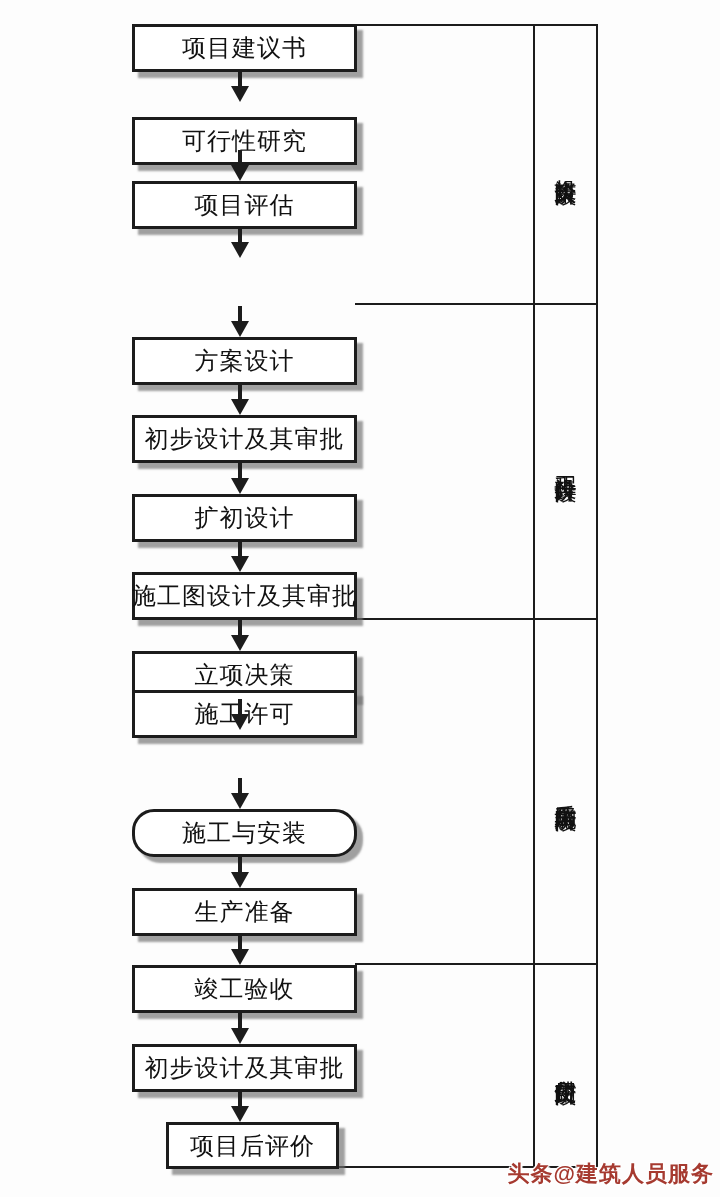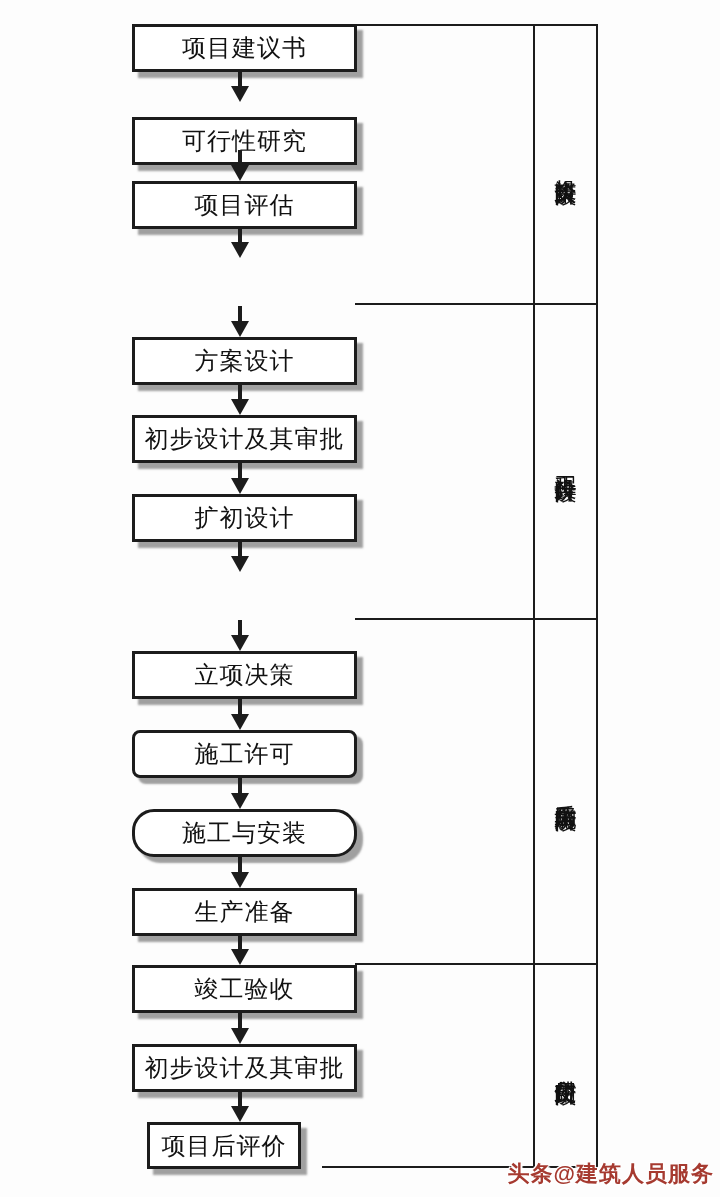--- a/index.html
+++ b/index.html
@@ -20,21 +20,21 @@
   .fbox {
     position: absolute;
     left: 132px; width: 225px; height: 48px;
     background: #ffffff;
     border: 3px solid var(--line);
     box-shadow: 6px 6px 2px rgba(110,110,110,0.65);
     display: flex; align-items: center; justify-content: center;
     font-size: 24px; letter-spacing: 1px; color: #111;
     white-space: nowrap;
   }
-  .fbox.small { left: 147px; width: 154px; height: 47px; }
+  .fbox.small { left: 166px; width: 173px; height: 47px; }
   
   .arrow-shaft {
     position: absolute; left: 238px; width: 4px;
     background: var(--line);
   }
   .arrow-head {
     position: absolute; left: 231px;
     width: 0; height: 0;
     border-left: 9px solid transparent;
     border-right: 9px solid transparent;
@@ -79,22 +79,23 @@
   <div class="phase" style="top:305px; height:313px;">工程设计阶段</div>
   <div class="phase" style="top:618px; height:345px;">采购与施工阶段</div>
   <div class="phase" style="top:963px; height:203px;">交付使用阶段</div>
 
   <div class="fbox" style="top:24px;">项目建议书</div>
   <div class="fbox" style="top:109px;margin-top:8px;">可行性研究</div>
   <div class="fbox" style="top:181px;">项目评估</div>
   <div class="fbox" style="top:337px;">方案设计</div>
   <div class="fbox" style="top:415px;">初步设计及其审批</div>
   <div class="fbox" style="top:494px;">扩初设计</div>
+  <div class="fbox" style="top:572px;">施工图设计及其审批</div>
   <div class="fbox" style="top:651px;">立项决策</div>
-  <div class="fbox" style="top:730px;border-radius:8px;">施工许可</div>
+  <div class="fbox" style="top:690px;">施工许可</div>
   <div class="fbox" style="top:809px;border-radius:22px;">施工与安装</div>
   <div class="fbox" style="top:888px;">生产准备</div>
   <div class="fbox" style="top:965px;">竣工验收</div>
   <div class="fbox" style="top:1044px;">初步设计及其审批</div>
   <div class="fbox small" style="top:1122px;">项目后评价</div>
 
   <div class="arrow-shaft" style="top:72px;   height:15px;"></div>
   <div class="arrow-head" style="top:86px;"></div>
   <div class="arrow-shaft" style="top:150px;  height:16px;"></div>
   <div class="arrow-head" style="top:165px;"></div>

